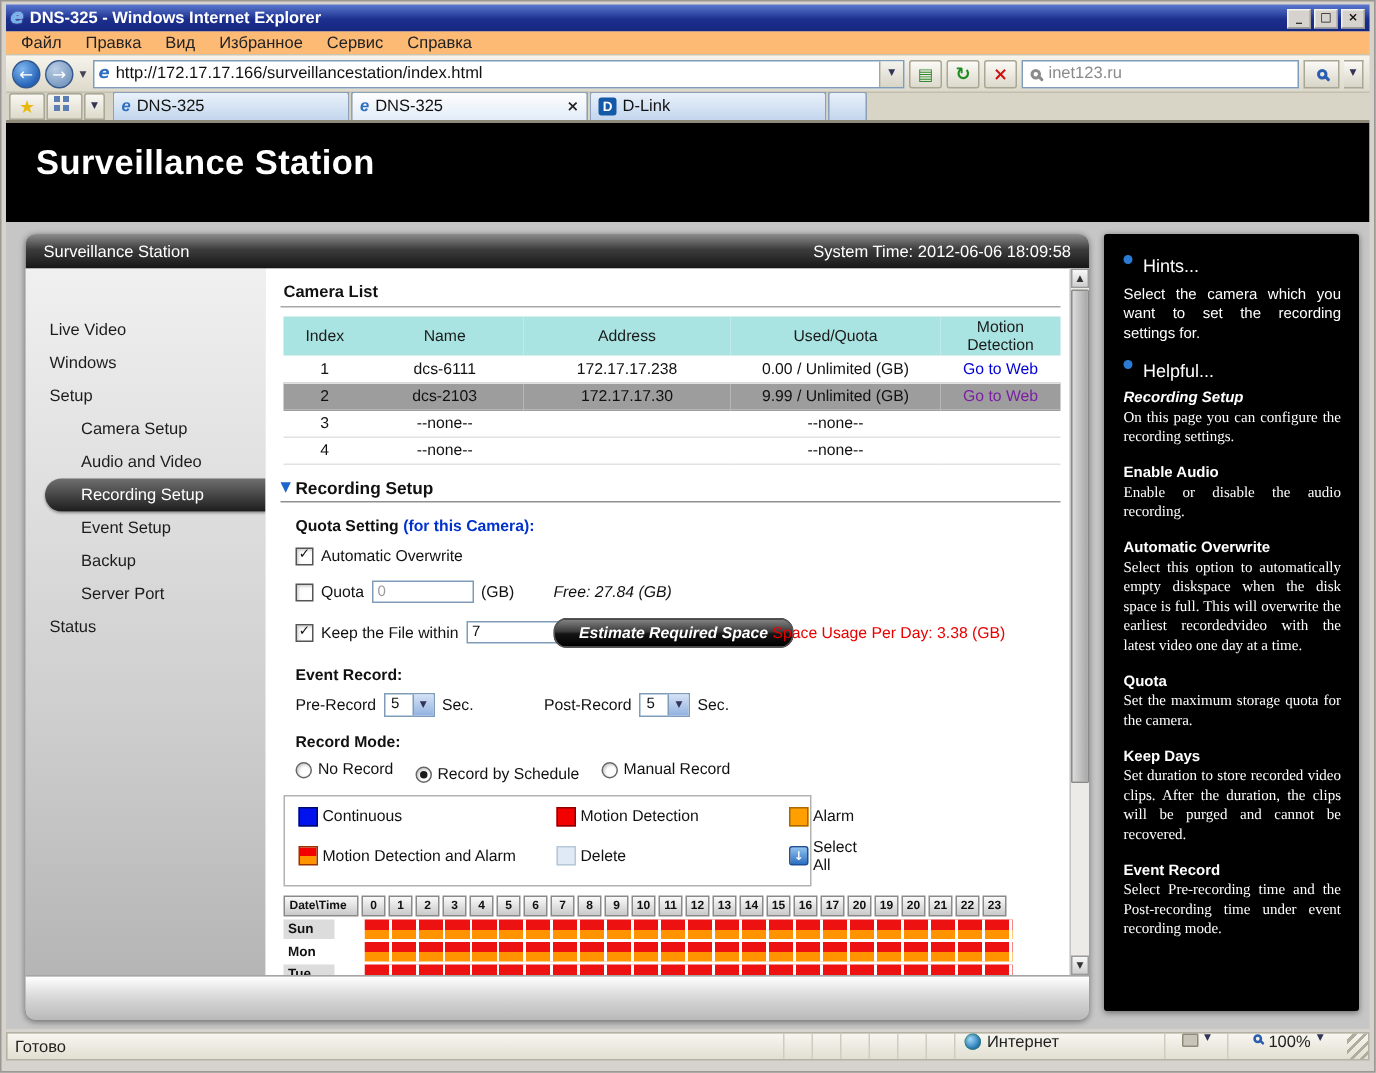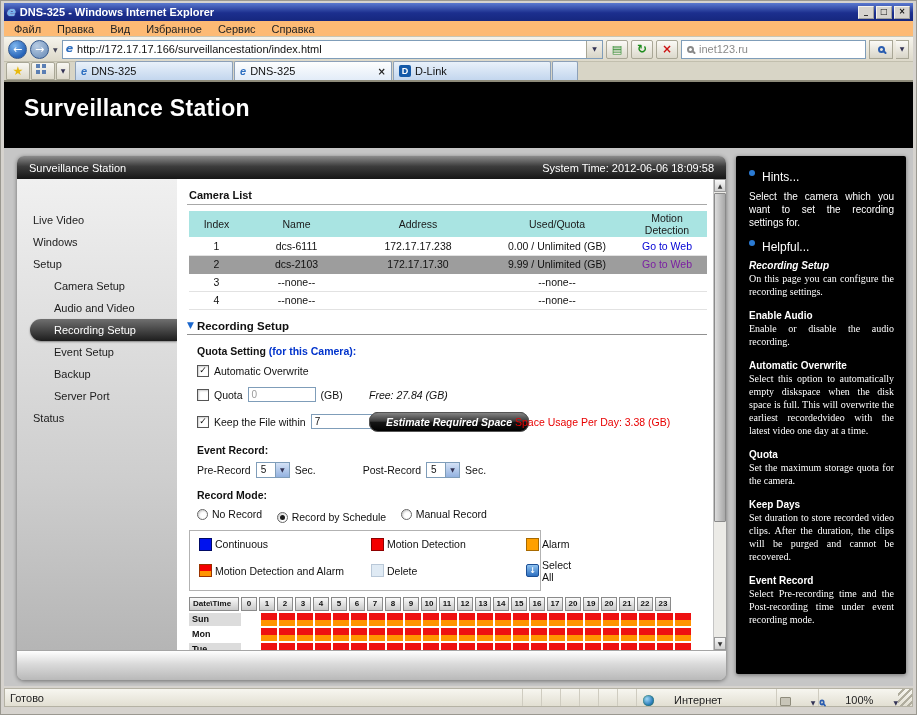--- a/index.html
+++ b/index.html
@@ -183,21 +183,21 @@
   .sw-arrow{background:linear-gradient(180deg,#8fc3f0,#2d6fc0);border:1px solid #1c4f96;border-radius:2px;}
   .llabel{font-size:10.5px;color:#111;}
 
   .sched{margin-left:2px;}
   .srow{display:flex;margin-bottom:2px;}
   .corner,.hcell{height:14px;border:1px solid #8a8a8a;background:linear-gradient(#fafafa,#c9c9c9);
     font-size:8px;color:#111;display:inline-flex;align-items:center;justify-content:center;}
   .corner{width:50px;margin-right:2px;font-weight:bold;justify-content:flex-start;padding-left:3px;}
   .hours{display:flex;}
   .hcell{width:16px;margin-right:2px;font-weight:bold;cursor:pointer;}
-  .dlabel{width:52px;height:13px;margin-right:20px;font-size:9px;font-weight:bold;color:#111;
+  .dlabel{width:34px;height:13px;margin-right:20px;font-size:9px;font-weight:bold;color:#111;
     padding-left:3px;line-height:13px;}
   .alt-even{background:#dcdcdc;}
   .alt-odd{background:#fff;}
   .cells{width:432px;height:13px;cursor:pointer;
     background-image:repeating-linear-gradient(90deg,transparent 0 16px,#fff 16px 18px),
       linear-gradient(180deg,#ee1111 0 7px,#ff9400 7px 13px);}
 
   
   .help{flex:1;height:518px;background:#000;color:#fff;padding:14px 12px 10px 13px;
     font-size:10px;line-height:1.3;text-align:justify;overflow:hidden;border-radius:2px;
@@ -206,22 +206,22 @@
   .hbullet{display:flex;gap:7px;font-size:12px;margin:0 0 4px 0;}
   .bdot{width:6px;height:6px;border-radius:50%;background:#2b7bd4;flex:0 0 auto;}
   .hsec .hh{font-weight:bold;}
   .hsec .hh.it{font-style:italic;}
   .hsec .hp{margin-top:0;font-family:Liberation Serif, serif;}
 
   
   .statusbar{height:19px;margin-top:2px;background:linear-gradient(#f7f6f0,#e2dfd2);
     border:1px solid #b5b2a4;display:flex;align-items:center;flex:0 0 auto;font-size:11px;color:#222;}
   .sleft{flex:1;padding-left:5px;}
-  .sseg{height:100%;border-left:1px solid #cfccc0;display:inline-flex;align-items:flex-end;
-    justify-content:center;gap:20px;flex:0 0 auto;}
+  .sseg{height:100%;border-left:1px solid #cfccc0;display:inline-flex;align-items:flex-start;
+    justify-content:center;gap:4px;flex:0 0 auto;}
   .sseg.empty{width:19px;}
   .sseg.zone{width:140px;justify-content:flex-start;padding-left:6px;}
   .globe{width:11px;height:11px;border-radius:50%;
     background:radial-gradient(circle at 35% 35%,#9fd8f5,#2d7fc0 60%,#1b5a90);
     box-shadow:inset 0 0 2px #1f6e35;flex:0 0 auto;}
   .homeico{width:11px;height:9px;background:#c8c5b8;border:1px solid #8f8c7c;border-radius:1px;}
   .sseg.mode{width:42px;}
   .sseg.zoomseg{width:80px;}
   .grip{width:14px;height:100%;background:repeating-linear-gradient(135deg,transparent 0 3px,#b0ad9e 3px 5px);}
 </style>

